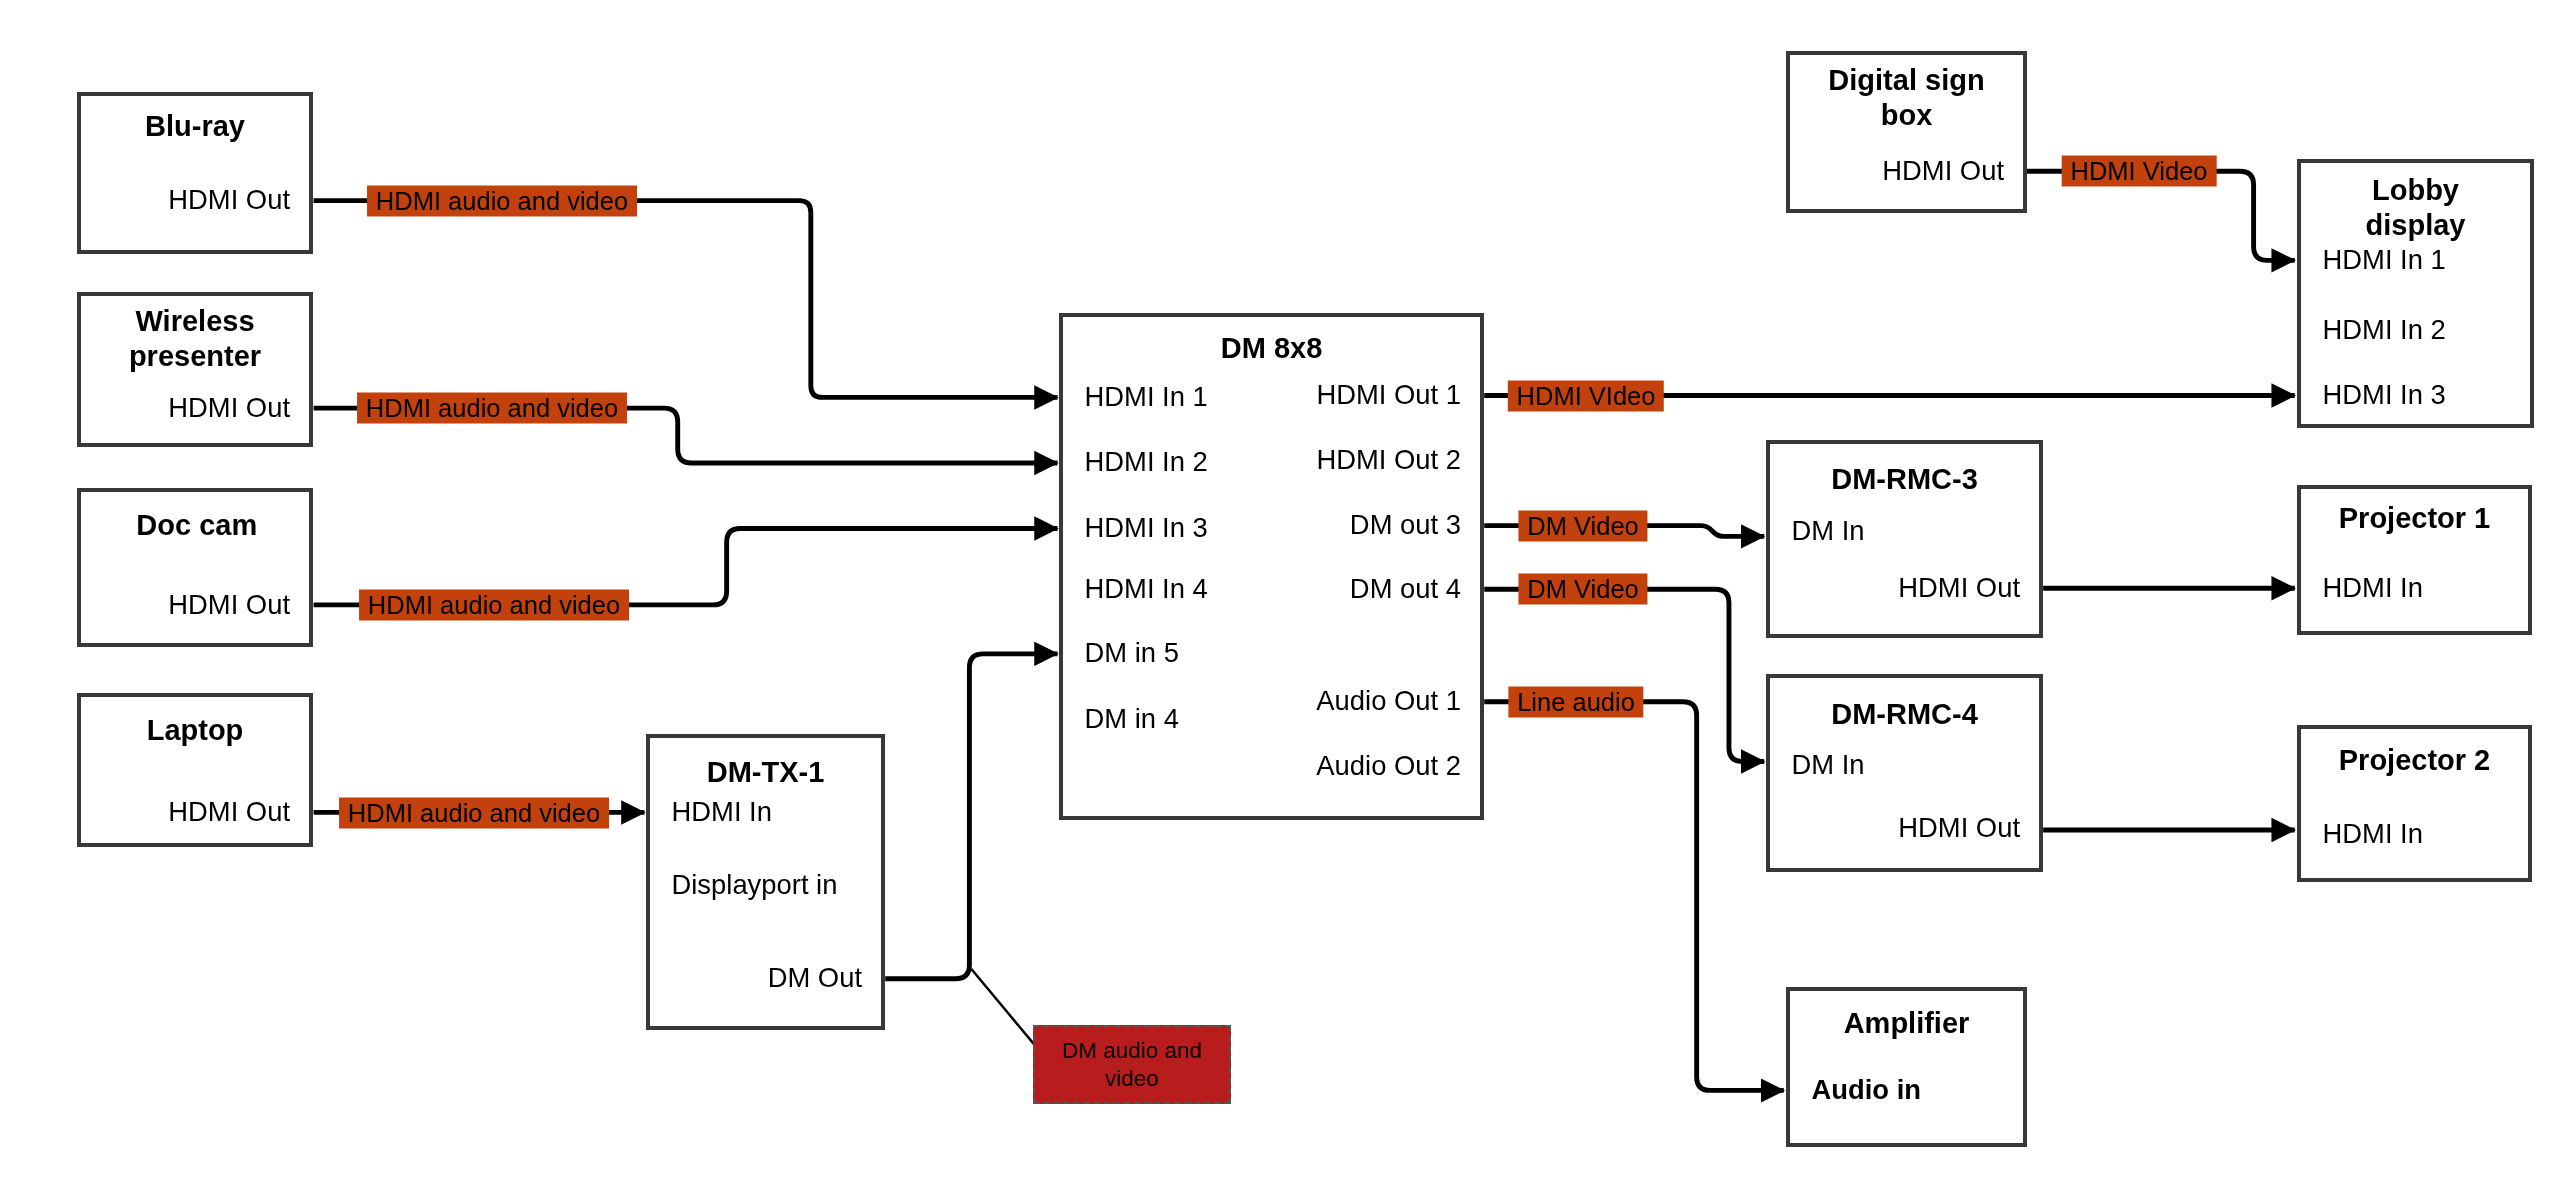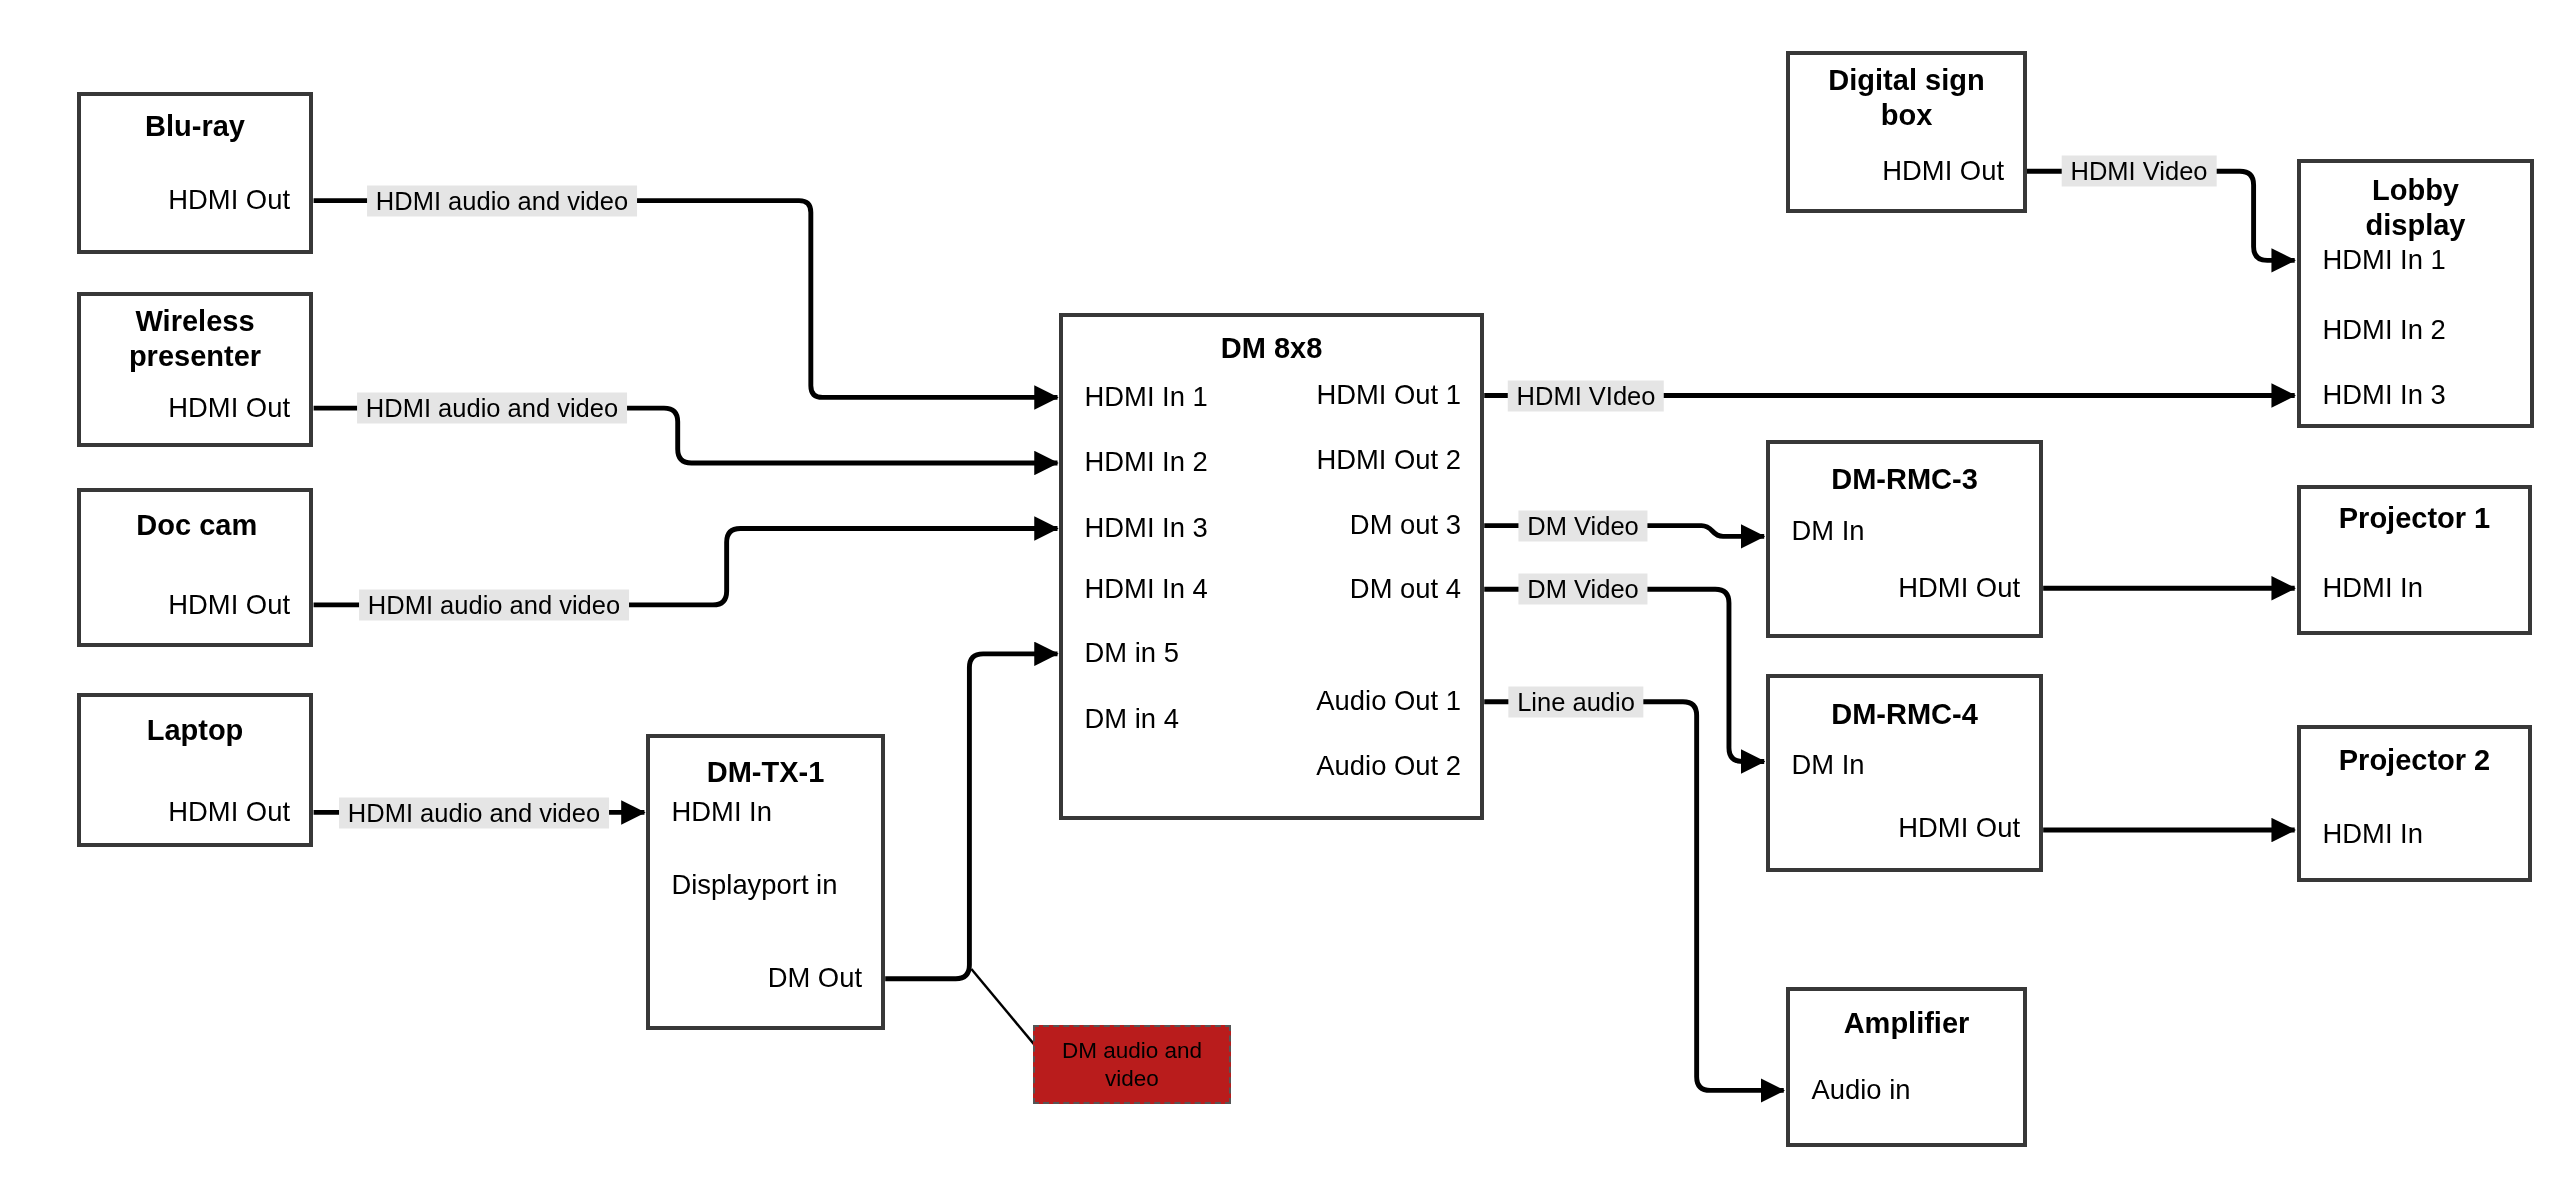--- a/index.html
+++ b/index.html
@@ -28,21 +28,21 @@
   .port{
     position:absolute;
     font-size:27.4px;line-height:33px;
     white-space:nowrap;
   }
   .port.pleft{left:21.5px;}
   .port.pright{right:19px;text-align:center;}
   .wire-label{
     position:absolute;
     transform:translate(-50%,-50%);
-    background:#e5e5e5;
+    background:#c2410c;
     padding:0 8.8px;
     font-size:25.5px;line-height:31px;
     white-space:nowrap;
   }
   .callout{
     position:absolute;
     border:2px dashed #555555;
     background:#b91c1c;
     box-sizing:border-box;
     display:flex;align-items:center;justify-content:center;
@@ -151,21 +151,21 @@
     <div class="port pright" style="top:133px;">HDMI Out</div>
   </div>
 
   <div class="node" style="left:2297px;top:725px;width:235px;height:157px;">
     <div class="title" style="top:13.7px;">Projector 2</div>
     <div class="port pleft" style="top:88px;">HDMI In</div>
   </div>
 
   <div class="node" style="left:1786px;top:987px;width:241px;height:160px;">
     <div class="title" style="top:14.7px;">Amplifier</div>
-    <div class="port pleft" style="top:82px;">Audio in</div>
+    <div class="port pleft" style="top:82px;font-weight:bold;">Audio in</div>
   </div>
 
   <div class="wire-label" style="left:502px;top:201px;">HDMI audio and video</div>
   <div class="wire-label" style="left:492px;top:408px;">HDMI audio and video</div>
   <div class="wire-label" style="left:494px;top:605px;">HDMI audio and video</div>
   <div class="wire-label" style="left:474px;top:813px;">HDMI audio and video</div>
   <div class="wire-label" style="left:1586px;top:396px;">HDMI VIdeo</div>
   <div class="wire-label" style="left:1583px;top:526px;">DM Video</div>
   <div class="wire-label" style="left:1583px;top:589px;">DM Video</div>
   <div class="wire-label" style="left:1576px;top:702px;">Line audio</div>

